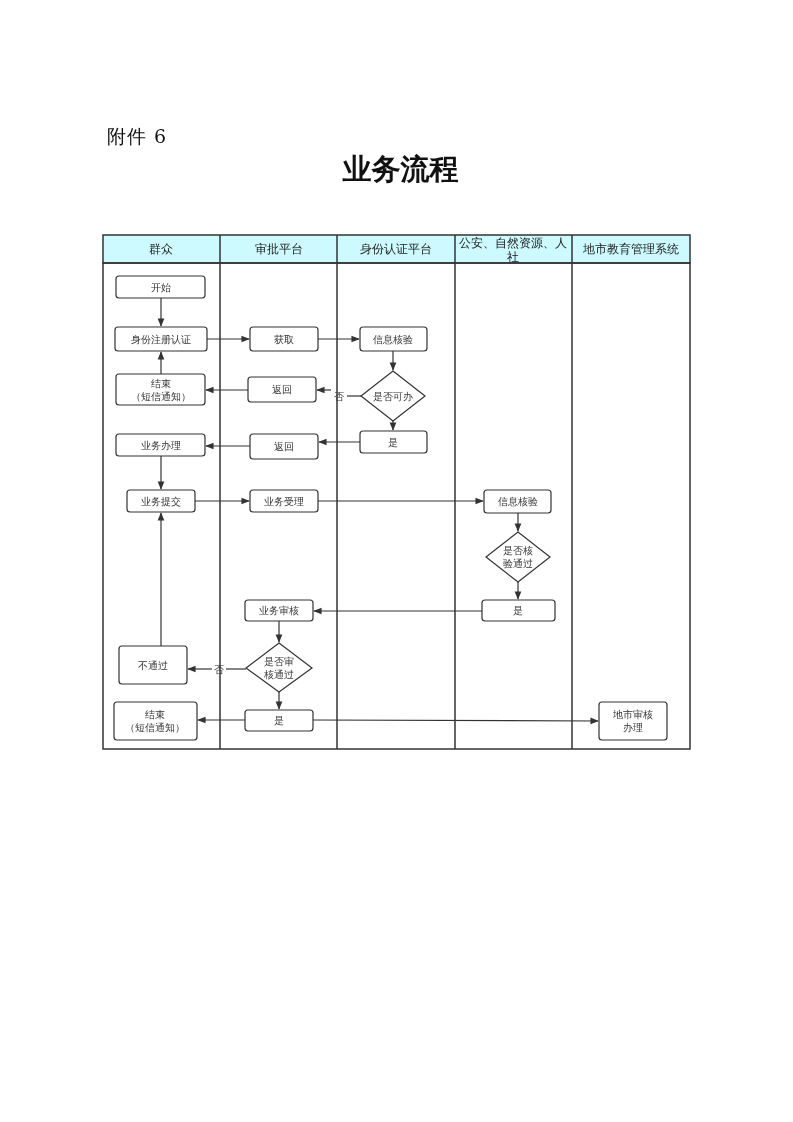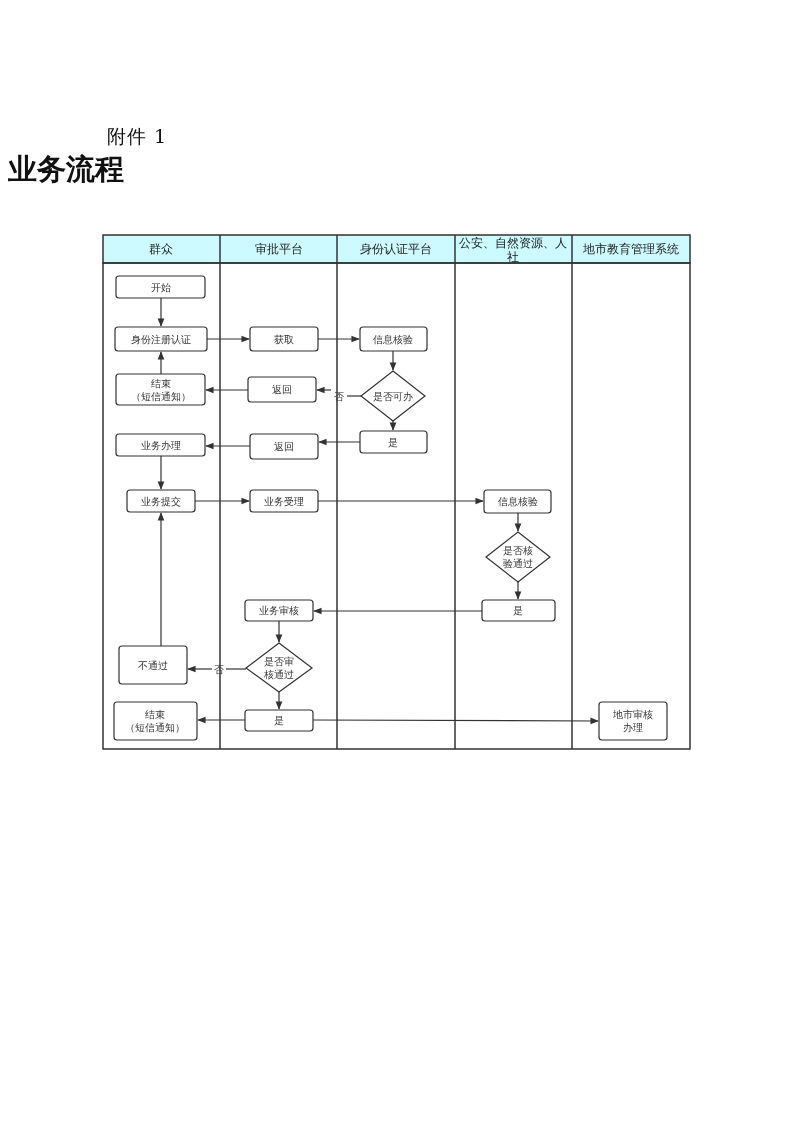--- a/index.html
+++ b/index.html
@@ -1,27 +1,27 @@
 <!DOCTYPE html>
 <html><head>
 <meta charset="utf-8">
 <style>
   html, body { margin:0; padding:0; background:#ffffff; }
   body { width:793px; height:1122px; position:relative; overflow:hidden; font-family:"DejaVu Sans", sans-serif; }
   .attach { position:absolute; left:107px; top:124px; font-family:"DejaVu Serif", serif; font-size:19px; color:#111; letter-spacing:1px; }
-  .title { position:absolute; left:0; width:793px; top:150px; font-family:"DejaVu Serif", serif; font-size:29px; font-weight:bold; color:#111; padding-left:8px; box-sizing:border-box; }
+  .title { position:absolute; left:0; width:793px; top:150px; text-align:center; font-family:"DejaVu Serif", serif; font-size:29px; font-weight:bold; color:#111; padding-left:8px; box-sizing:border-box; }
   svg.flow { position:absolute; left:0; top:0; }
   .lane-head { font-size:12px; fill:#222; }
   .node-text { font-size:10px; fill:#333; }
   .lbl { font-size:10px; fill:#333; }
 </style>
 </head>
 <body>
 
-<div class="attach">附件 1</div>
+<div class="attach">附件 6</div>
 <div class="title">业务流程</div>
 
 <svg class="flow" width="793" height="1122" viewBox="0 0 793 1122">
   <defs>
     <marker id="arr" viewBox="0 0 10 10" refX="9" refY="5" markerWidth="7" markerHeight="7" orient="auto-start-reverse">
       <path d="M0,1 L10,5 L0,9 z" fill="#333"></path>
     </marker>
   </defs>
 
   <g>

